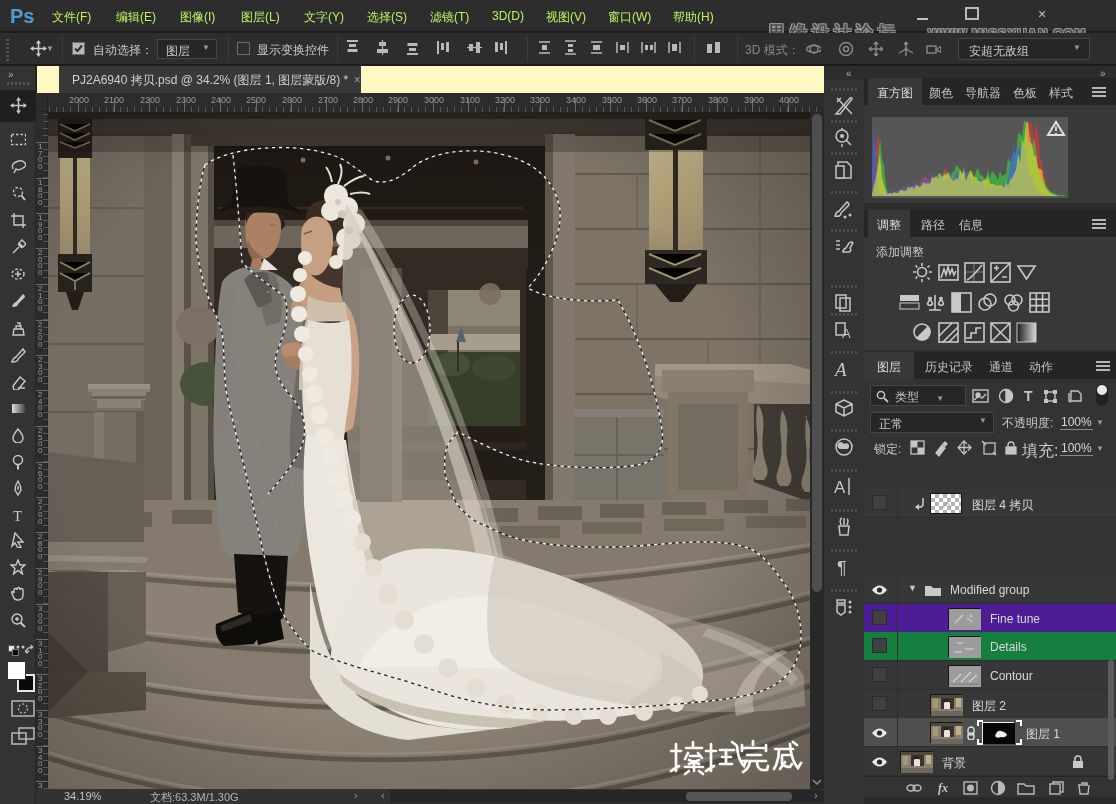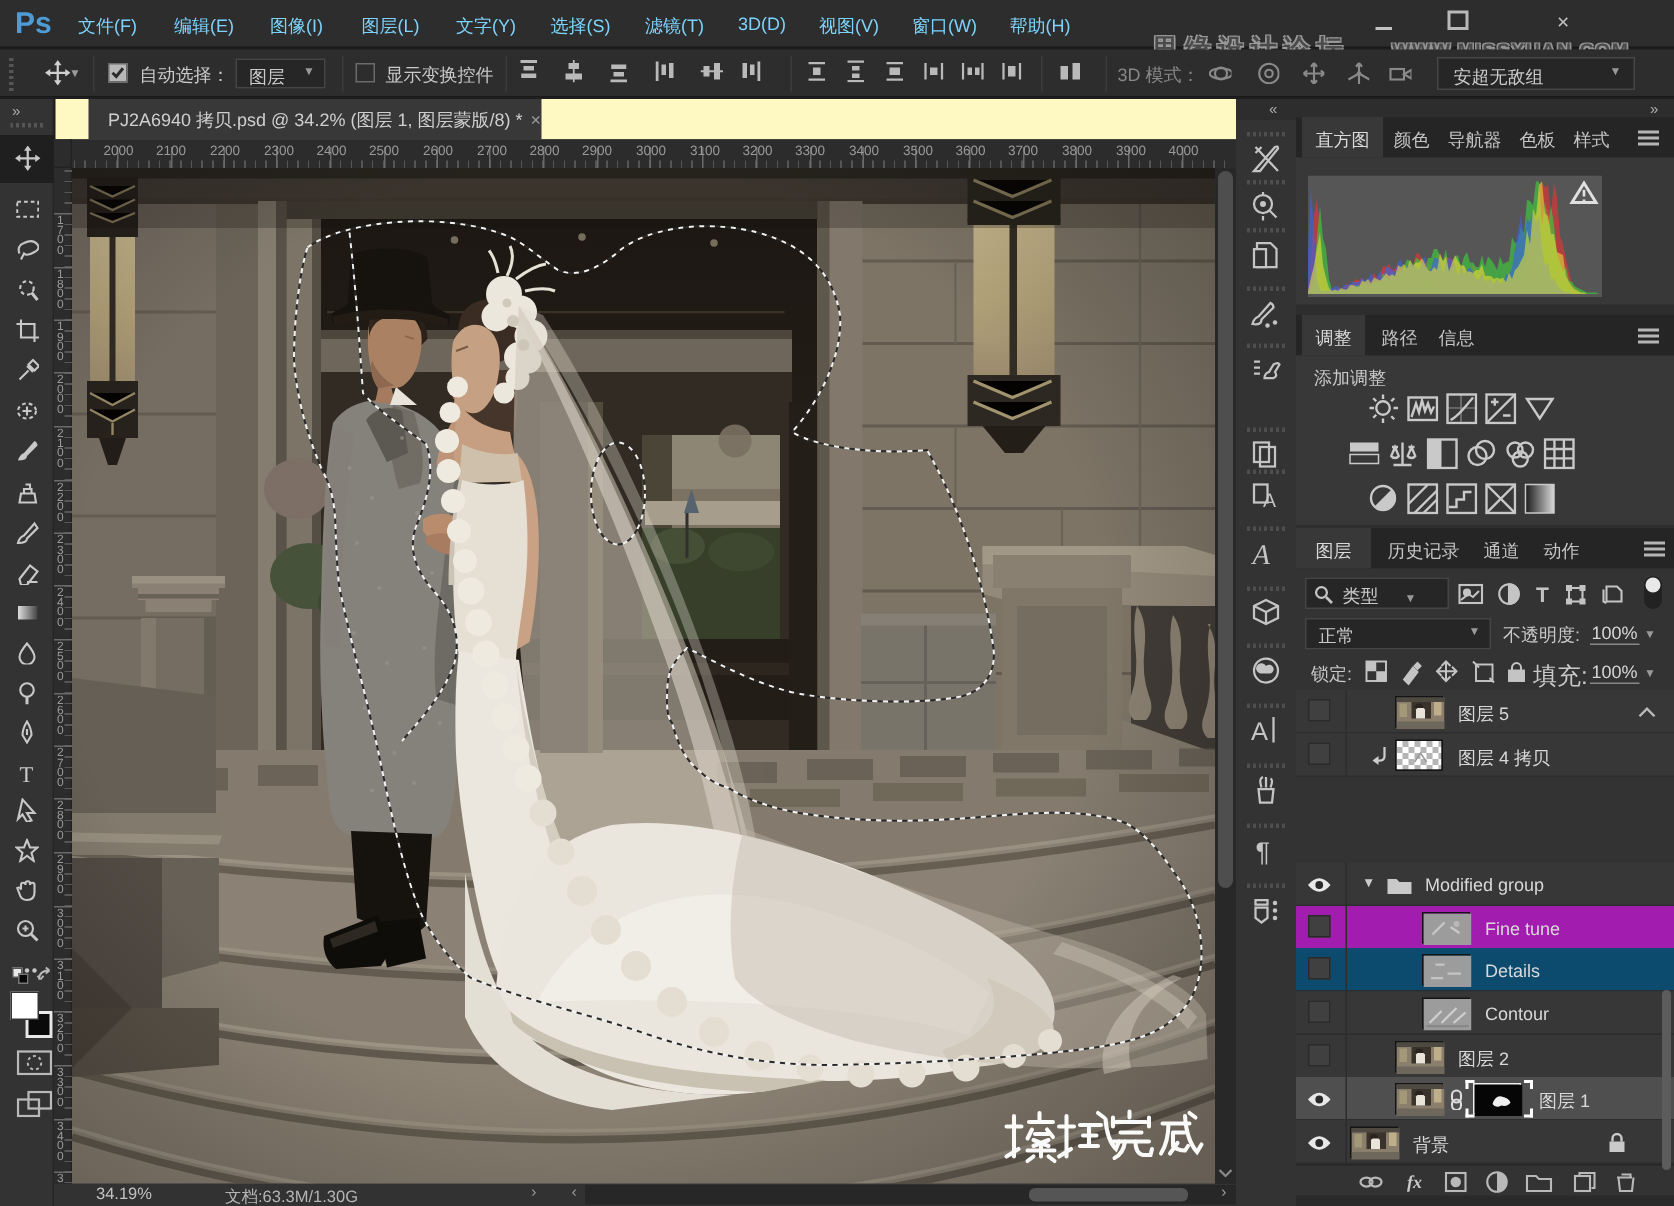--- a/index.html
+++ b/index.html
@@ -2,21 +2,21 @@
 <html><head><meta charset="utf-8">
 <style>
 html,body{margin:0;padding:0;background:#1d1d1d;width:1116px;height:804px;overflow:hidden}
 *{box-sizing:border-box}
 body{font-family:"Liberation Sans",sans-serif;color:#cfcfcf;-webkit-font-smoothing:antialiased}
 .abs{position:absolute}
 #app{position:relative;width:1116px;height:804px}
 
 #menubar{left:0;top:0;width:1116px;height:32px;background:#2d2d2d;border-bottom:1px solid #1a1a1a}
 #pslogo{left:10px;top:5px;font-size:20px;font-weight:bold;color:#4f9bd5;letter-spacing:0}
-.menu{top:9px;font-size:12px;color:#7dd3fc}
+.menu{top:9px;font-size:12px;color:#bef264}
 #wmark1{left:768px;top:21px;font-size:17px;color:#4a4a4a;font-weight:bold;letter-spacing:5px;text-shadow:-1px -1px 0 #9a9a9a,1px -1px 0 #9a9a9a,-1px 1px 0 #9a9a9a,1px 1px 0 #9a9a9a}
 #wmark2{left:928px;top:26px;font-size:13px;letter-spacing:1px;color:#4a4a4a;font-weight:bold;text-shadow:-1px -1px 0 #949494,1px -1px 0 #949494,-1px 1px 0 #949494,1px 1px 0 #949494}
 .winbtn{top:8px;color:#c2c2c2;font-size:12px}
 
 #optbar{left:0;top:33px;width:1116px;height:32px;background:#2d2d2d;border-bottom:1px solid #191919}
 .optsep{top:37px;width:1px;height:24px;background:#3c3c3c}
 .opttxt{top:42px;font-size:12px;color:#c9c9c9}
 .cbox{top:42px;width:13px;height:13px;border:1px solid #6b6b6b;background:#2d2d2d}
 .cbox.checked{background:#b8b8b8}
 .drop{background:#262626;border:1px solid #454545;font-size:12px;color:#c9c9c9}
@@ -1085,38 +1085,20 @@
       <rect x="74" y="4" width="11" height="11"></rect>
               <path d="M72,2 l4,4 M86,16 l-3,-3"></path>
       <rect x="96" y="8" width="10" height="7" fill="#c4c4c4"></rect>
               <path d="M98,8 V6 a3,3 0 0 1 6,0 v2"></path>
     </g>
   </svg>
   <div class="abs" style="left:158px;top:89px;font-size:16px;color:#c9c9c9">填充:</div>
   <div class="abs" style="left:196px;top:89px;font-size:12px;color:#d6d6d6;border-bottom:1px solid #888;padding:0 1px">100%</div>
   <div class="abs" style="left:232px;top:92px;font-size:8px;color:#999">▼</div>
 
-  <div class="lrow abs" style="top:108px;background:#373737">
-            <div class="abs" style="left:8px;top:6px;width:15px;height:15px;border:1px solid #2a2a2a;background:#404040"></div>
-            <div class="abs" style="left:33px;top:0;width:1px;height:29px;background:#2d2d2d"></div>
-            <div class="thumb abs" style="left:66px"><svg width="32" height="21" viewBox="0 0 32 21" style="opacity:1">
-                <rect width="32" height="21" fill="#8a7f6d"></rect>
-                <rect x="10" y="2" width="13" height="12" fill="#3a332b"></rect>
-                <rect x="0" y="0" width="32" height="3" fill="#4e4a42"></rect>
-                <path d="M13,8 l3,-3 3,3 v6 h-6 z" fill="#e8e4da"></path>
-                <path d="M12,7 a3,3 0 1 1 6,0" fill="#2a241e"></path>
-                <rect x="0" y="16" width="32" height="5" fill="#6e675c"></rect>
-                <rect x="25" y="3" width="5" height="9" fill="#bfae8a"></rect>
-                <rect x="2" y="4" width="5" height="9" fill="#a39878"></rect>
-              </svg></div>
-            <div class="lname abs" style="left:108px">图层 5</div>
-            <svg width="12" height="8" viewBox="0 0 12 8" style="position:absolute;left:228px;top:11px">
-              <path d="M1,6.5 L6,1.5 L11,6.5" fill="none" stroke="#bbb" stroke-width="1.6"></path>
-            </svg>
-          </div>
 <div class="lrow abs" style="top:137px;background:#373737">
             <div class="abs" style="left:8px;top:6px;width:15px;height:15px;border:1px solid #2a2a2a;background:#404040"></div>
             <div class="abs" style="left:33px;top:0;width:1px;height:29px;background:#2d2d2d"></div>
             <svg width="12" height="14" viewBox="0 0 12 14" style="position:absolute;left:50px;top:8px">
               <path d="M9,1 v6 q0,3 -3,3 h-4" fill="none" stroke="#ccc" stroke-width="1.5"></path>
               <path d="M5,7 l-4,3 4,3 z" fill="#ccc"></path>
             </svg>
             <div class="thumb abs" style="left:66px;background:repeating-conic-gradient(#b5b5b5 0 25%,#fff 0 50%) 0 0/8px 8px"><svg width="32" height="21">
                 <path d="M12,14 l4,-6 4,6" stroke="#999" fill="none"></path>
               </svg></div>
@@ -1127,31 +1109,31 @@
               <path d="M1,6 Q8.5,-3 16,6 Q8.5,15 1,6 Z" fill="#e8e8e8"></path>
               <circle cx="8.5" cy="6" r="2.6" fill="#2a2a2a"></circle>
             </svg>
             <div class="abs" style="left:33px;top:0;width:1px;height:29px;background:#2d2d2d"></div>
             <div class="abs" style="left:44px;top:8px;color:#ccc;font-size:9px">▼</div>
             <svg width="18" height="14" viewBox="0 0 18 14" style="position:absolute;left:60px;top:8px">
               <path d="M1,3 h6 l2,2 h8 v8 h-16 z" fill="#c9c9c9"></path>
             </svg>
             <div class="lname abs" style="left:86px">Modified group</div>
           </div>
-<div class="lrow abs" style="top:252px;background:#a21caf">
+<div class="lrow abs" style="top:252px;background:#4c1d95">
             <div class="abs" style="left:8px;top:6px;width:15px;height:15px;border:1px solid #2a2a2a;background:#404040"></div>
             <div class="abs" style="left:33px;top:0;width:1px;height:29px;background:#2d2d2d"></div>
             <div class="thumb abs" style="left:84px"><svg width="32" height="21" viewBox="0 0 32 21">
                 <rect width="32" height="21" fill="#9c9c9c"></rect>
                 <path d="M6,14 L14,6 M18,9 l6,4" stroke="#c8c8c8" stroke-width="1.5"></path>
                 <circle cx="22" cy="7" r="2" fill="#b8b8b8"></circle>
               </svg></div>
             <div class="lname abs" style="left:126px">Fine tune</div>
           </div>
-<div class="lrow abs" style="top:280px;background:#0c4a6e">
+<div class="lrow abs" style="top:280px;background:#15803d">
             <div class="abs" style="left:8px;top:6px;width:15px;height:15px;border:1px solid #2a2a2a;background:#404040"></div>
             <div class="abs" style="left:33px;top:0;width:1px;height:29px;background:#2d2d2d"></div>
             <div class="thumb abs" style="left:84px"><svg width="32" height="21" viewBox="0 0 32 21">
                 <rect width="32" height="21" fill="#9c9c9c"></rect>
                 <path d="M5,15 h8 M16,12 h9 M8,6 h6" stroke="#c4c4c4" stroke-width="1.5"></path>
               </svg></div>
             <div class="lname abs" style="left:126px">Details</div>
           </div>
 <div class="lrow abs" style="top:309px;background:#373737">
             <div class="abs" style="left:8px;top:6px;width:15px;height:15px;border:1px solid #2a2a2a;background:#404040"></div>

